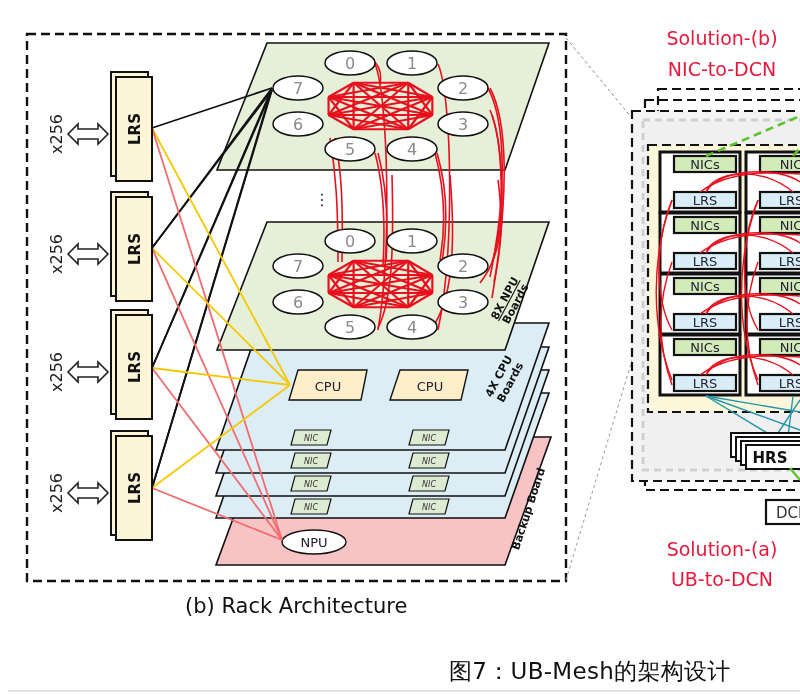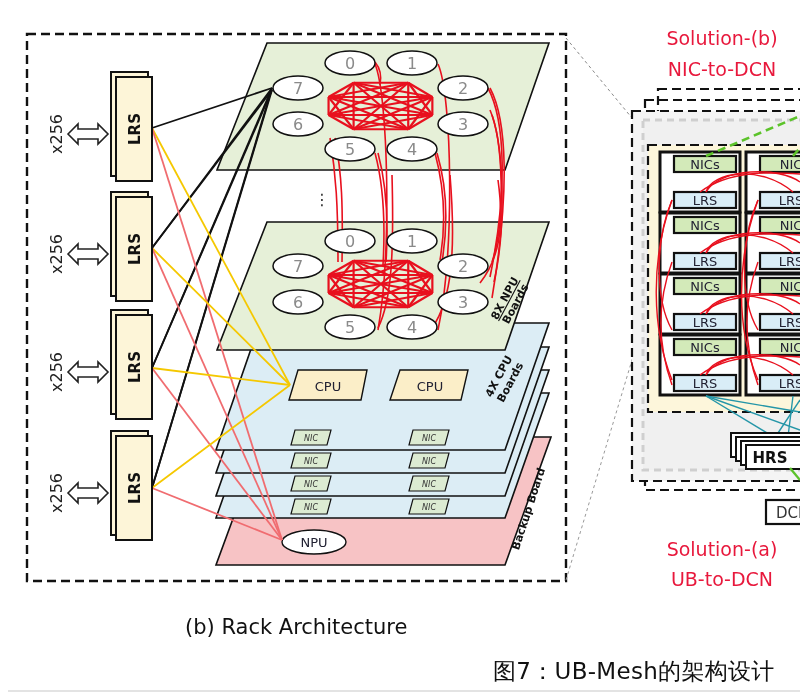--- a/index.html
+++ b/index.html
@@ -5,23 +5,23 @@
   html, body { margin: 0; padding: 0; background: #ffffff; }
   body { width: 800px; height: 695px; overflow: hidden; position: relative; font-family: "DejaVu Sans", sans-serif; }
   svg { position: absolute; left: 0; top: 0; }
   .node-num { font-family: "DejaVu Sans", sans-serif; fill: #8a8a8a; font-size: 16px; }
   .lrs-text { font-family: "DejaVu Sans", sans-serif; font-size: 15px; font-weight: bold; fill: #111; }
   .x256 { font-family: "DejaVu Sans", sans-serif; font-size: 16px; fill: #222; }
   .red-text { font-family: "DejaVu Sans", sans-serif; font-size: 19px; fill: #e8183c; }
   .board-lbl { font-family: "DejaVu Sans", sans-serif; font-size: 11px; font-weight: bold; fill: #111; }
   .small-box-text { font-family: "DejaVu Sans", sans-serif; font-size: 13px; fill: #223; }
   .nic-small { font-family: "DejaVu Sans", sans-serif; font-size: 8px; font-style: italic; fill: #333; }
-  #caption { position: absolute; left: 449px; top: 656px; font-family: "DejaVu Sans", sans-serif; font-size: 23px; color: #111; letter-spacing: 0.3px; margin-left: 44px; }
+  #caption { position: absolute; left: 449px; top: 656px; font-family: "DejaVu Sans", sans-serif; font-size: 23px; color: #111; letter-spacing: 0.3px; }
   #bottom-rule { position: absolute; left: 8px; top: 690px; width: 792px; height: 2px; background: #e3e3e3; }
-  #rack-title { position: absolute; left: 185px; top: 594px; font-family: "DejaVu Sans", sans-serif; font-size: 21px; color: #111; margin-top: 21px; }
+  #rack-title { position: absolute; left: 185px; top: 594px; font-family: "DejaVu Sans", sans-serif; font-size: 21px; color: #111; }
 </style>
 </head>
 <body>
 
 <svg width="800" height="695" viewBox="0 0 800 695">
   <defs>
     <clipPath id="rightclip">
         <rect x="560" y="0" width="240" height="640"></rect>
       </clipPath>
   </defs>

